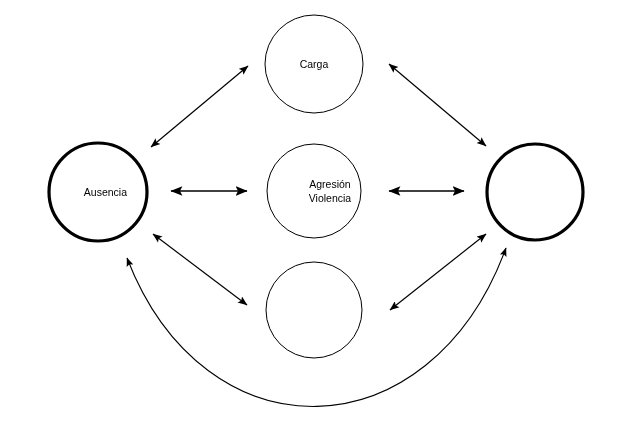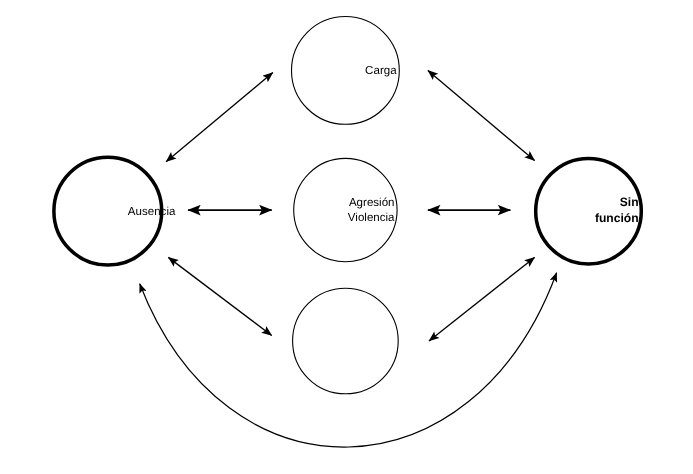--- a/index.html
+++ b/index.html
@@ -19,21 +19,21 @@
   }
   #diagram-svg {
     position: absolute;
     left: 0;
     top: 0;
     width: 630px;
     height: 431px;
   }
   .node-label {
     position: absolute;
-    text-align: right;
+    text-align: center;
     color: #000000;
     line-height: 1.35;
     pointer-events: none;
     white-space: pre-line;
   }
   .label-regular {
     font-size: 10.5px;
     font-weight: normal;
   }
   .label-bold {
@@ -70,18 +70,16 @@
       <circle class="node-circle" fill="#ffffff" stroke="#000000" cx="98" cy="192" r="49" stroke-width="3.2"></circle>
       <circle class="node-circle" fill="#ffffff" stroke="#000000" cx="314" cy="64" r="49" stroke-width="1"></circle>
       <circle class="node-circle" fill="#ffffff" stroke="#000000" cx="314" cy="191" r="47" stroke-width="1"></circle>
       <circle class="node-circle" fill="#ffffff" stroke="#000000" cx="314" cy="310" r="48" stroke-width="1"></circle>
       <circle class="node-circle" fill="#ffffff" stroke="#000000" cx="535" cy="192" r="48" stroke-width="3.2"></circle>
     </g>
   </svg>
 
   <div class="node-label label-regular" style="width: 108px; left: 51.45px; top: 185px;">Ausencia</div>
   <div class="node-label label-regular" style="width: 93.1px; left: 267.45px; top: 57px;">Carga</div>
-  <div class="node-label label-regular" style="width: 89.3px; left: 269.35px; top: 177px;">Agresión
+  <div class="node-label label-regular" style="width: 89.3px; left: 269.35px; top: 177px; padding-left: 16px;">Agresión
 Violencia</div>
-  <div class="node-label label-bold" style="width: 91.2px; left: 489.4px; top: 177px;">Sin
-función</div>
 
 </div>
 
 </body></html>

